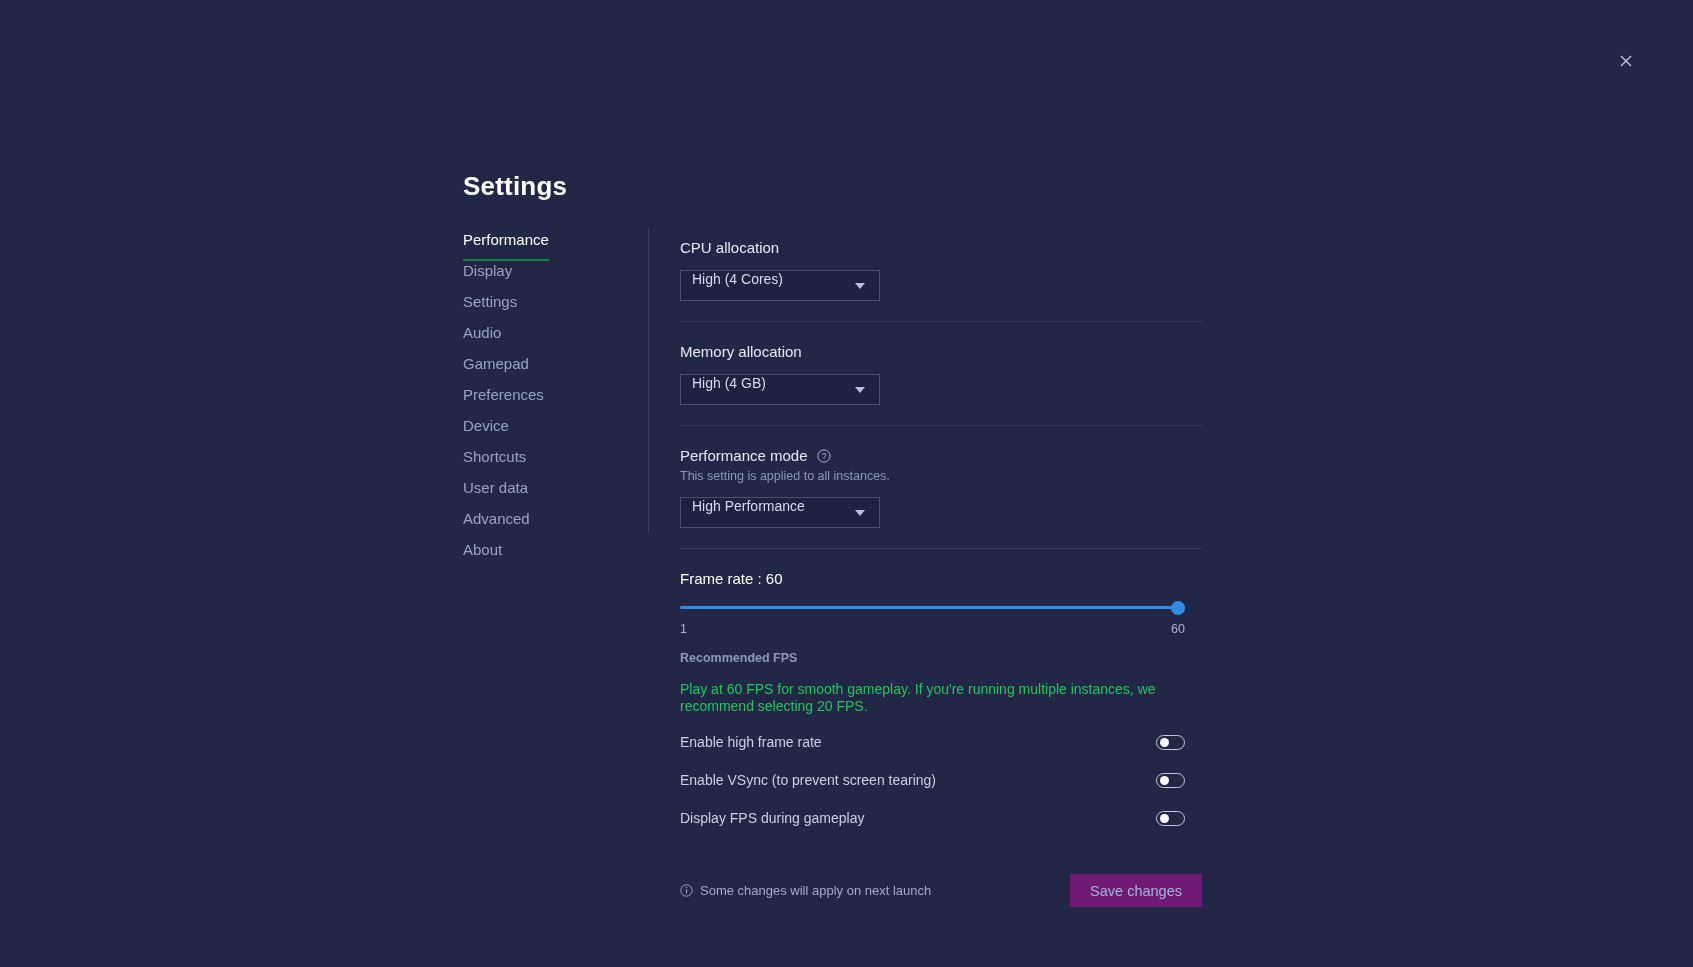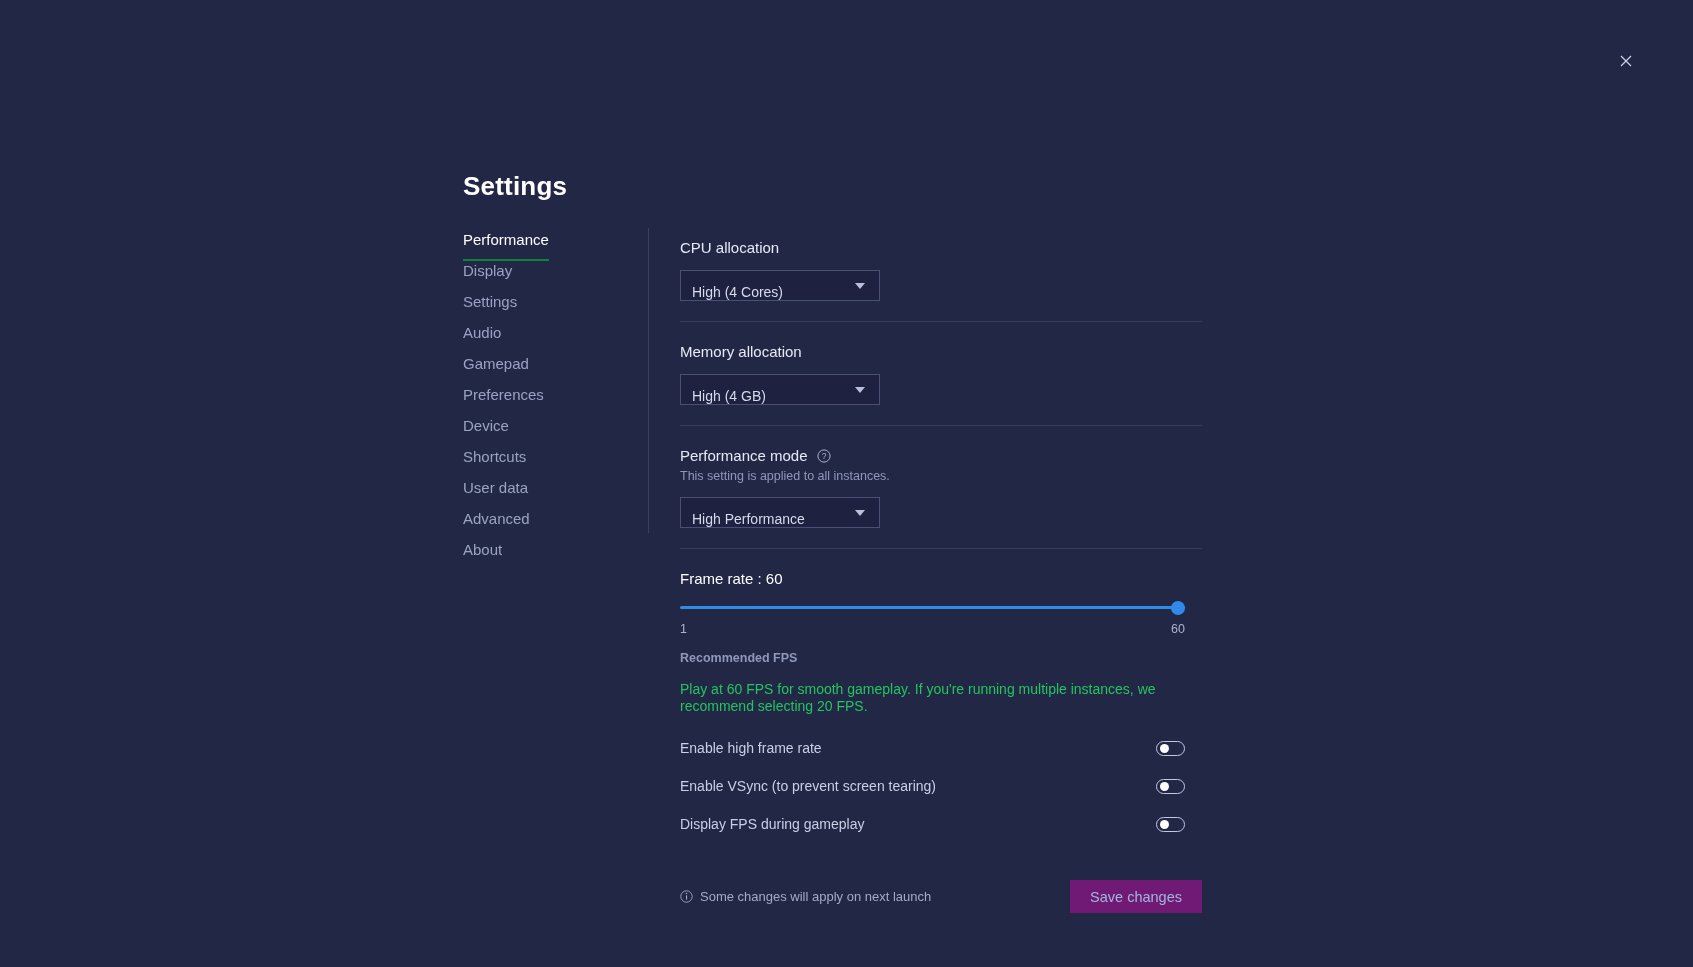--- a/index.html
+++ b/index.html
@@ -98,21 +98,21 @@
   }
 
   .select {
     position: relative;
     margin-top: 14px;
     width: 200px;
     height: 31px;
     background: #1e2240;
     border: 1px solid #4a4f73;
     display: flex;
-    align-items: flex-end;
+    align-items: flex-start;
     padding-left: 11px;
     cursor: pointer;
   }
   .select-value {
     font-size: 14px;
     color: #d5daec;
   }
   .caret {
     position: absolute;
     right: 14px;
@@ -347,21 +347,21 @@
 
       <div class="slider-scale">
         <span class="scale-min">1</span>
         <span class="scale-max">60</span>
       </div>
 
       <div class="rec-title">Recommended FPS</div>
       <div class="rec-body">Play at 60 FPS for smooth gameplay. If you're running multiple instances, we recommend selecting 20 FPS.</div>
     </section>
 
-    <section style="margin-top:20px;text-align:center;">
+    <section style="margin-top:14px;text-align:center;">
       <div class="toggle-row">
         <span class="toggle-label">Enable high frame rate</span>
         <div class="toggle">
           <span class="knob"></span>
         </div>
       </div>
       <div class="toggle-row">
         <span class="toggle-label">Enable VSync (to prevent screen tearing)</span>
         <div class="toggle">
           <span class="knob"></span>

